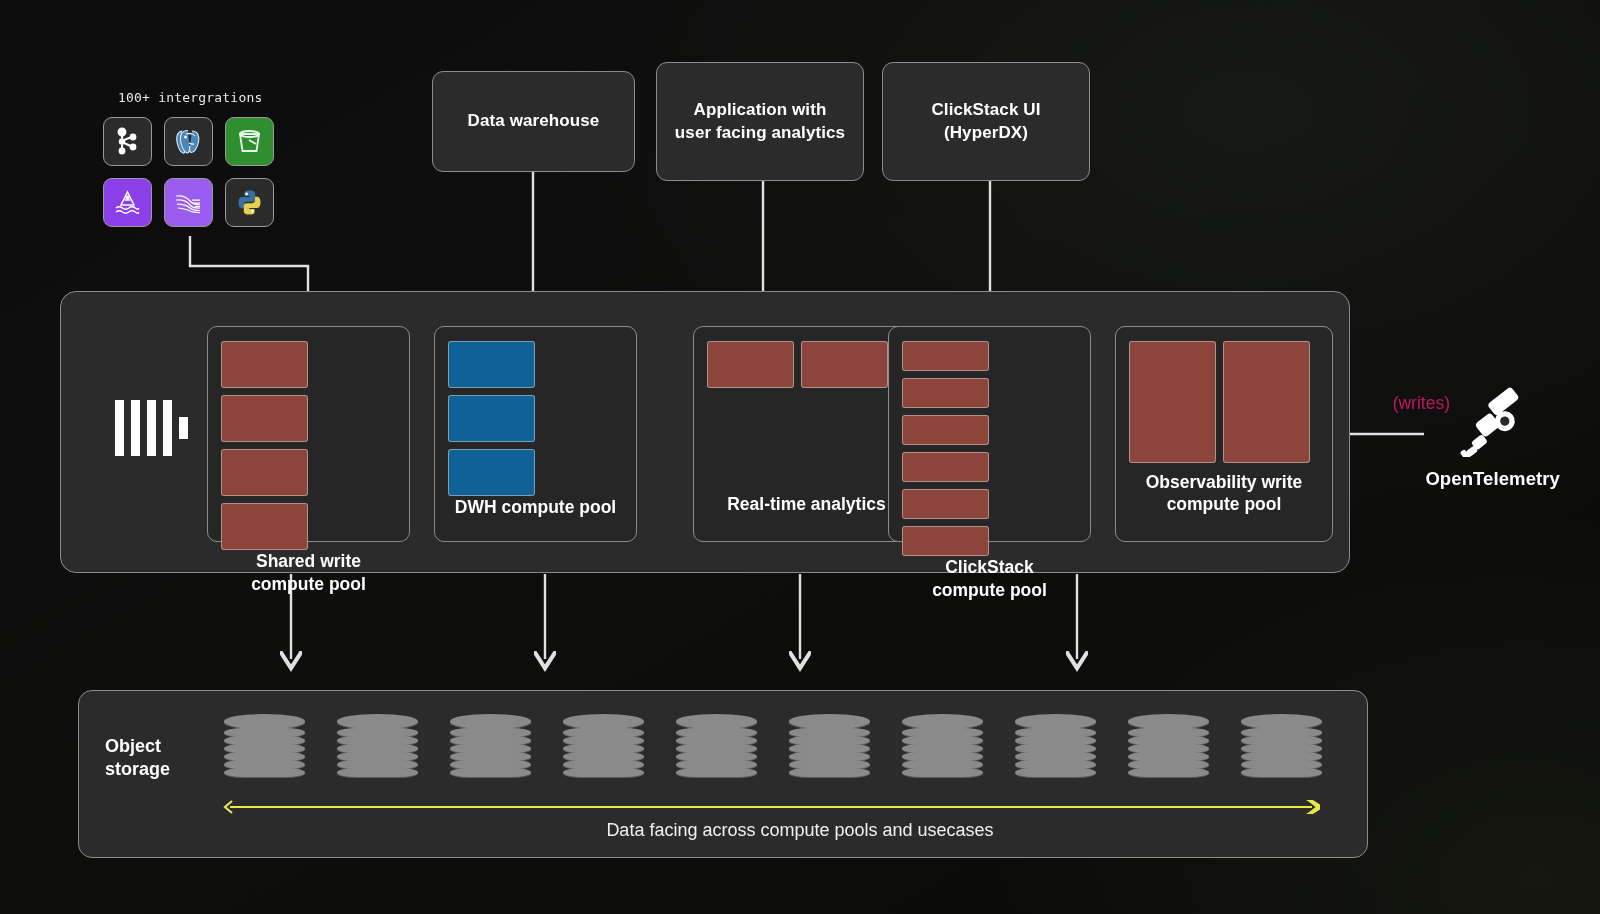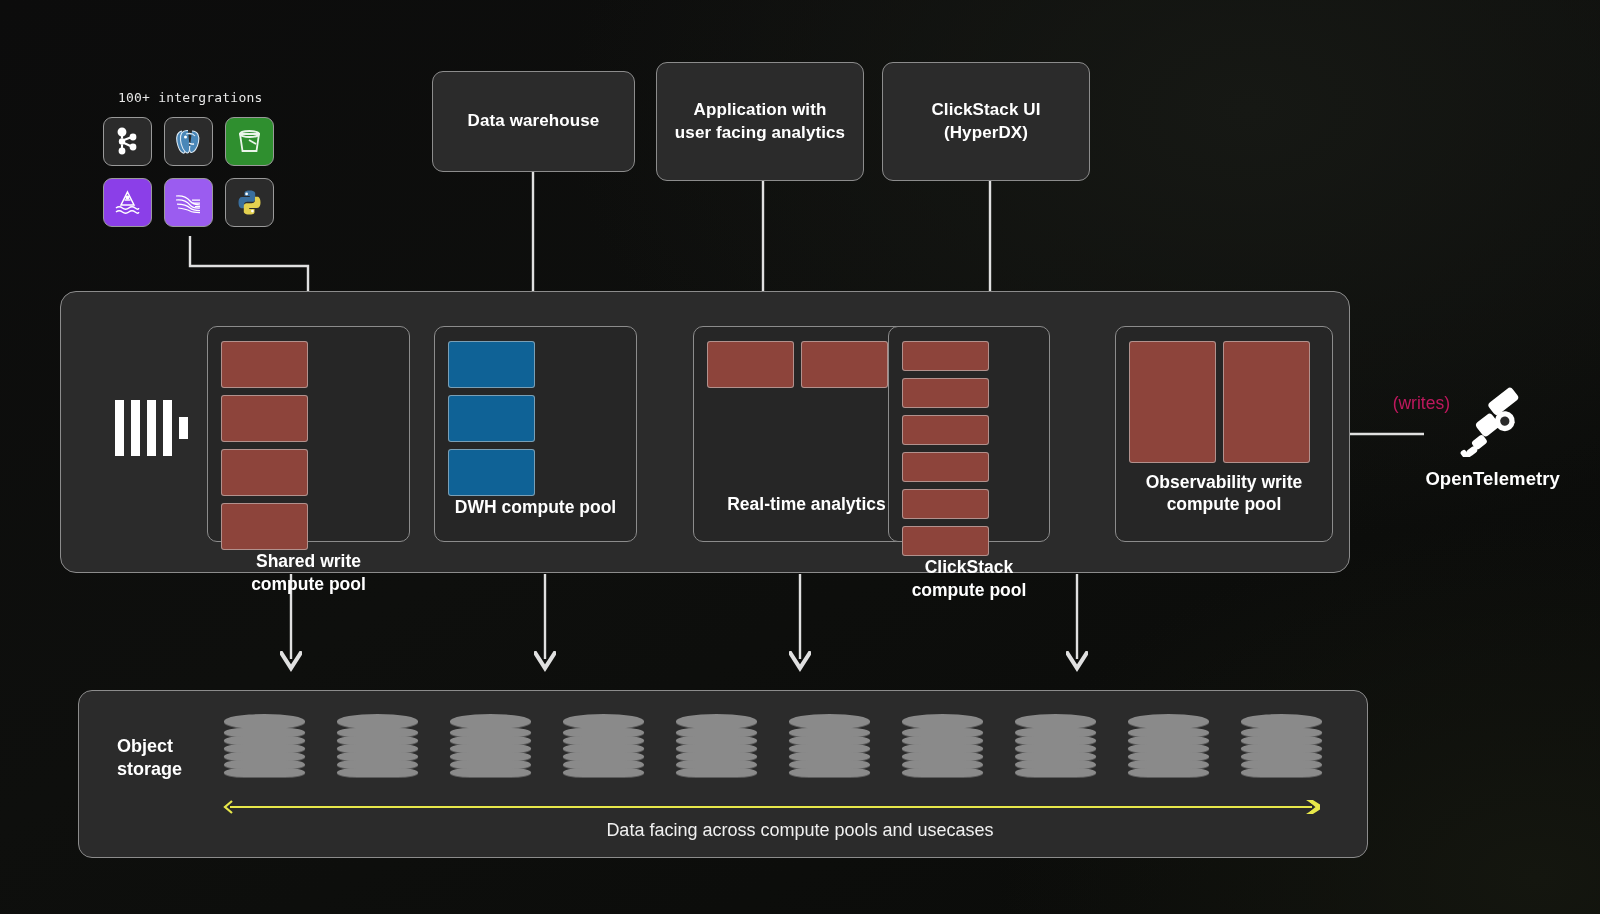--- a/index.html
+++ b/index.html
@@ -285,21 +285,21 @@
   </div>
 
   <div class="pool" style="left:661px;width:227px;margin-left:32px;">
     <div class="nodes">
       <div class="node active" style="width:87px;height:47px;"></div>
       <div class="node active" style="width:87px;height:47px;"></div>
     </div>
     <div class="pool-label" style="white-space:pre-line;">Real-time analytics</div>
   </div>
 
-  <div class="pool" style="left:888px;width:162px;">
+  <div class="pool" style="left:888px;width:203px;">
     <div class="nodes">
       <div class="node active" style="width:87px;height:30px;"></div>
       <div class="node active" style="width:87px;height:30px;"></div>
       <div class="node active" style="width:87px;height:30px;"></div>
       <div class="node active" style="width:87px;height:30px;"></div>
       <div class="node active" style="width:87px;height:30px;"></div>
       <div class="node active" style="width:87px;height:30px;"></div>
     </div>
     <div class="pool-label" style="white-space:pre-line;">ClickStack
 compute pool</div>
@@ -324,21 +324,21 @@
         <rect x="12" y="44" width="11" height="7" rx="3"></rect>
         <rect x="7" y="41" width="6" height="13" rx="2.5"></rect>
         <circle cx="62" cy="44" r="10"></circle>
         <circle cx="62" cy="44" r="4.6" fill="#2a2a2a"></circle>
       </g>
     </svg>
     <div id="otel-name">OpenTelemetry</div>
   </div>
 
   <div class="abs" id="storage"></div>
-  <div class="abs" id="storage-label" style="white-space:pre-line;margin-left:12px;">Object
+  <div class="abs" id="storage-label" style="white-space:pre-line;">Object
 storage</div>
 
   <div id="disks">
     <div class="disk-stack">
         <div class="disk top"></div>
         <div class="disk"></div>
         <div class="disk"></div>
         <div class="disk"></div>
         <div class="disk"></div>
         <div class="disk"></div>

